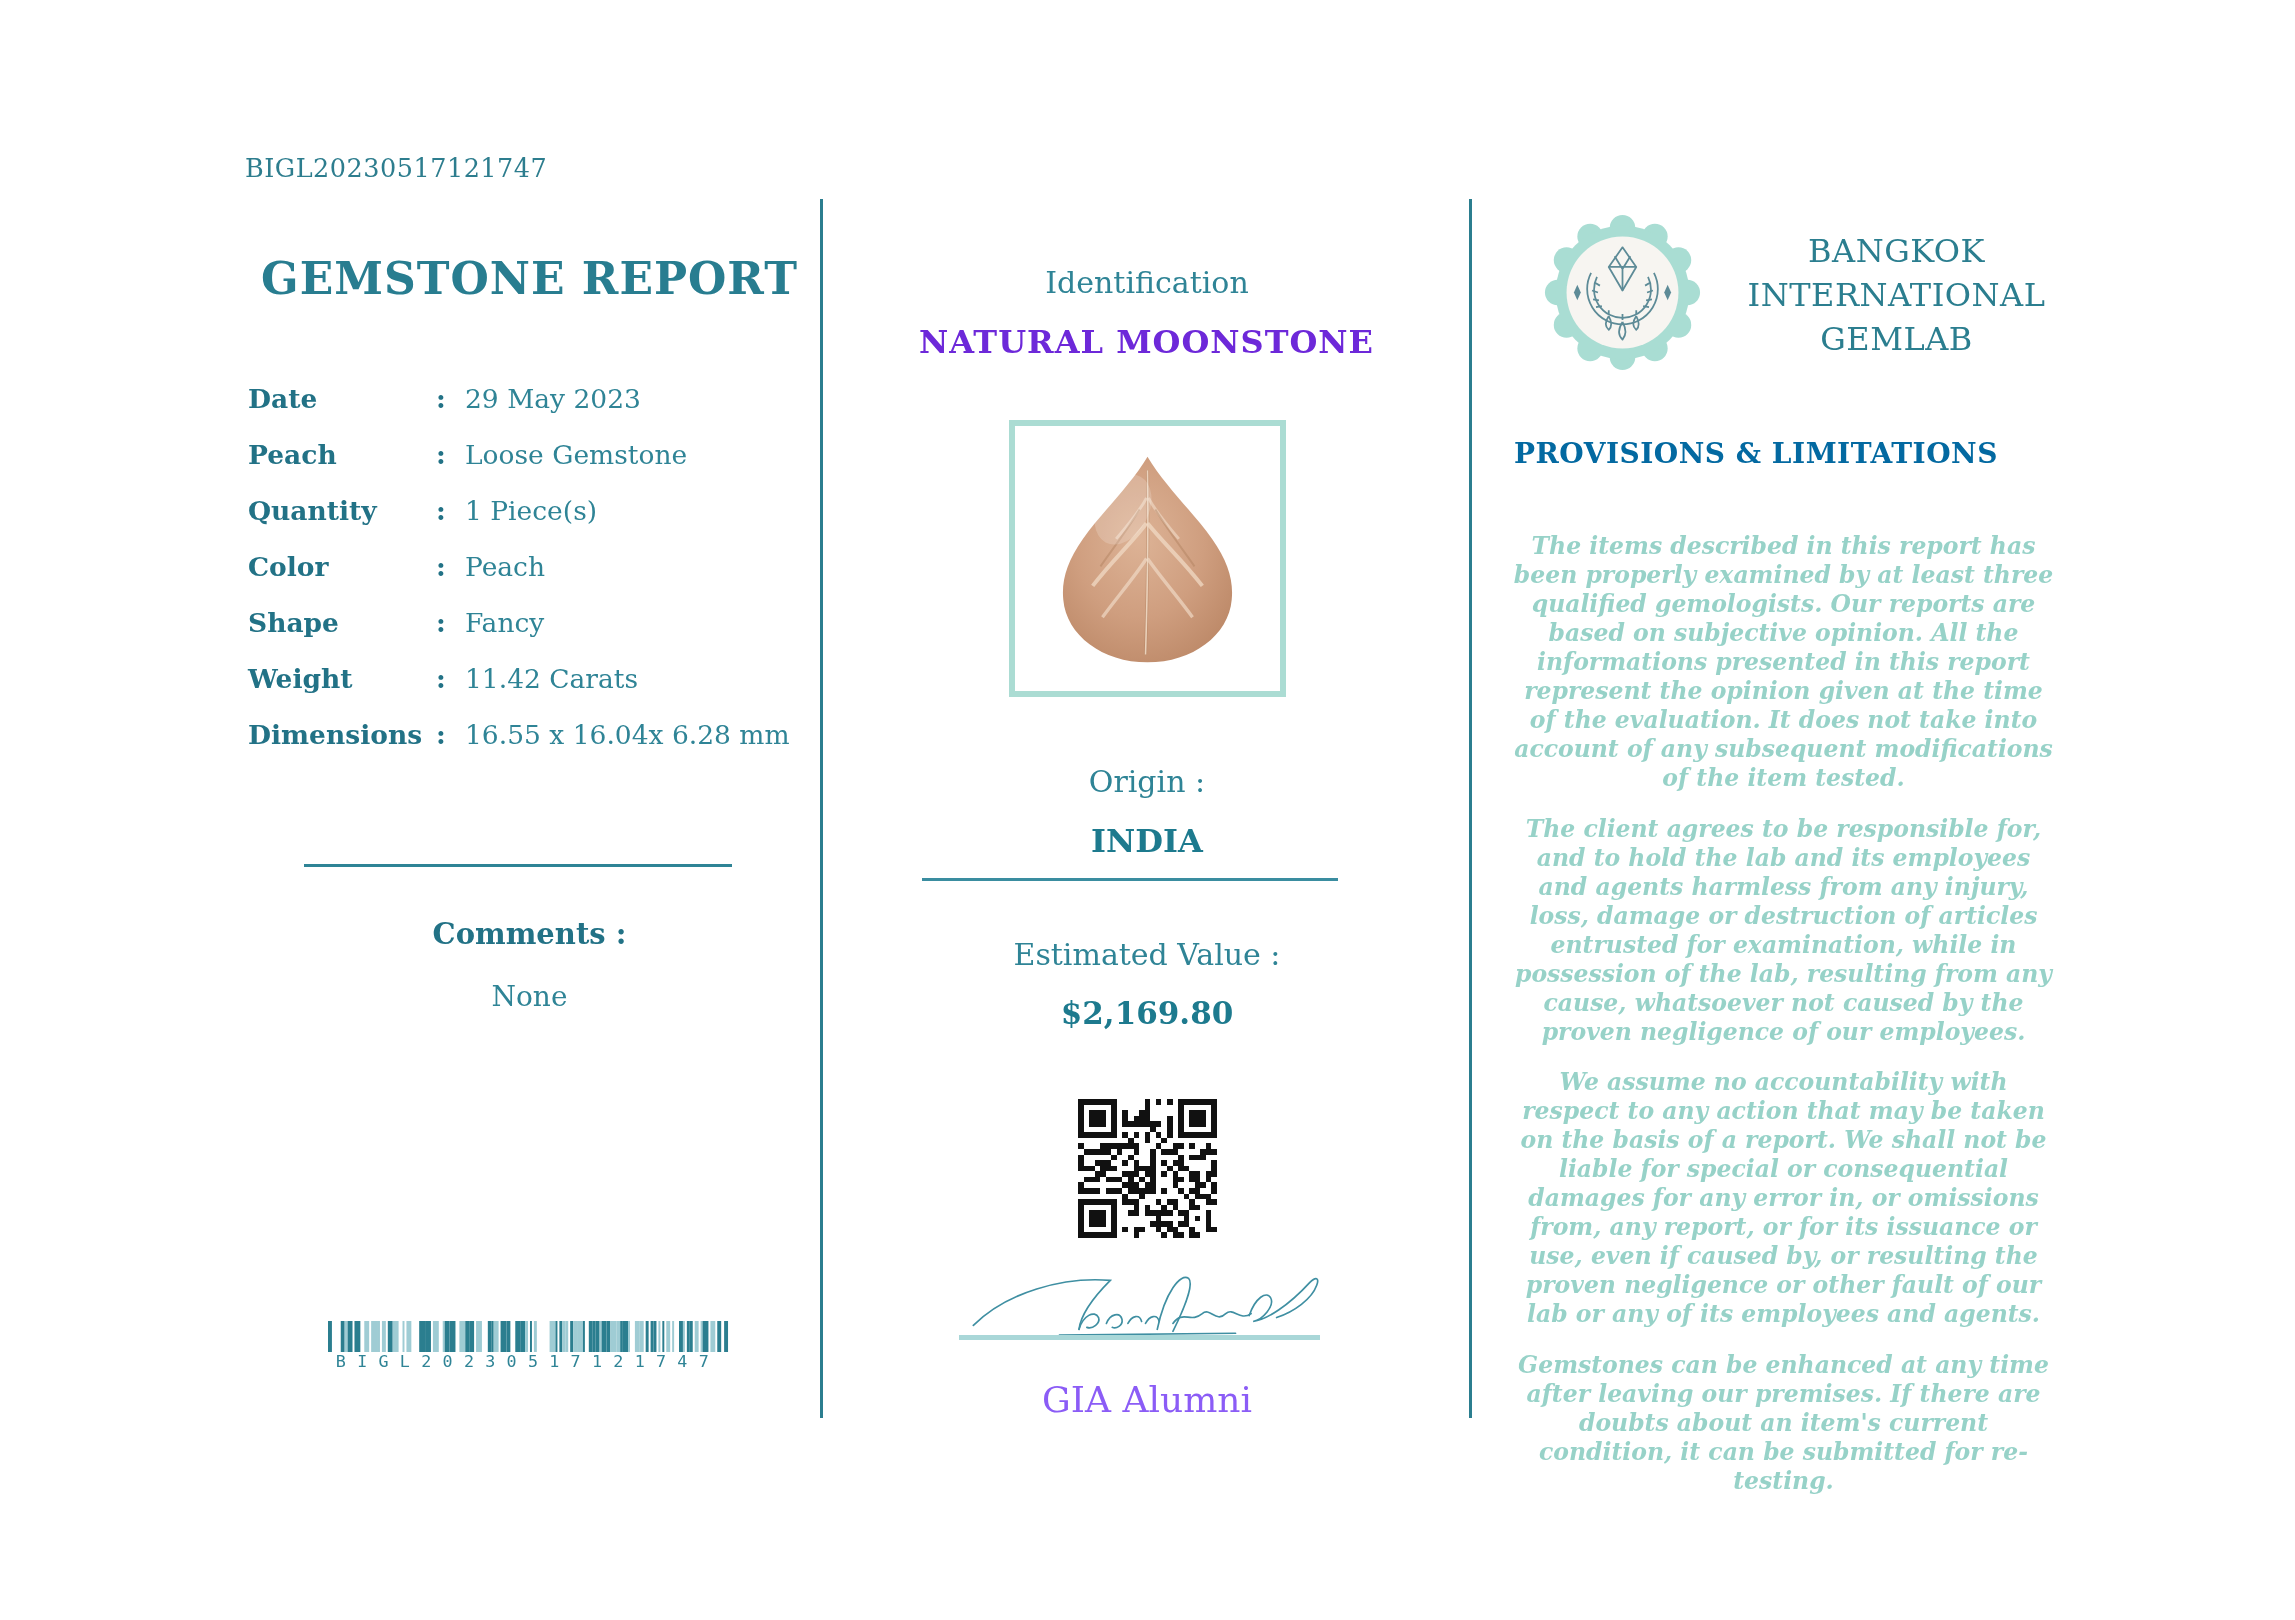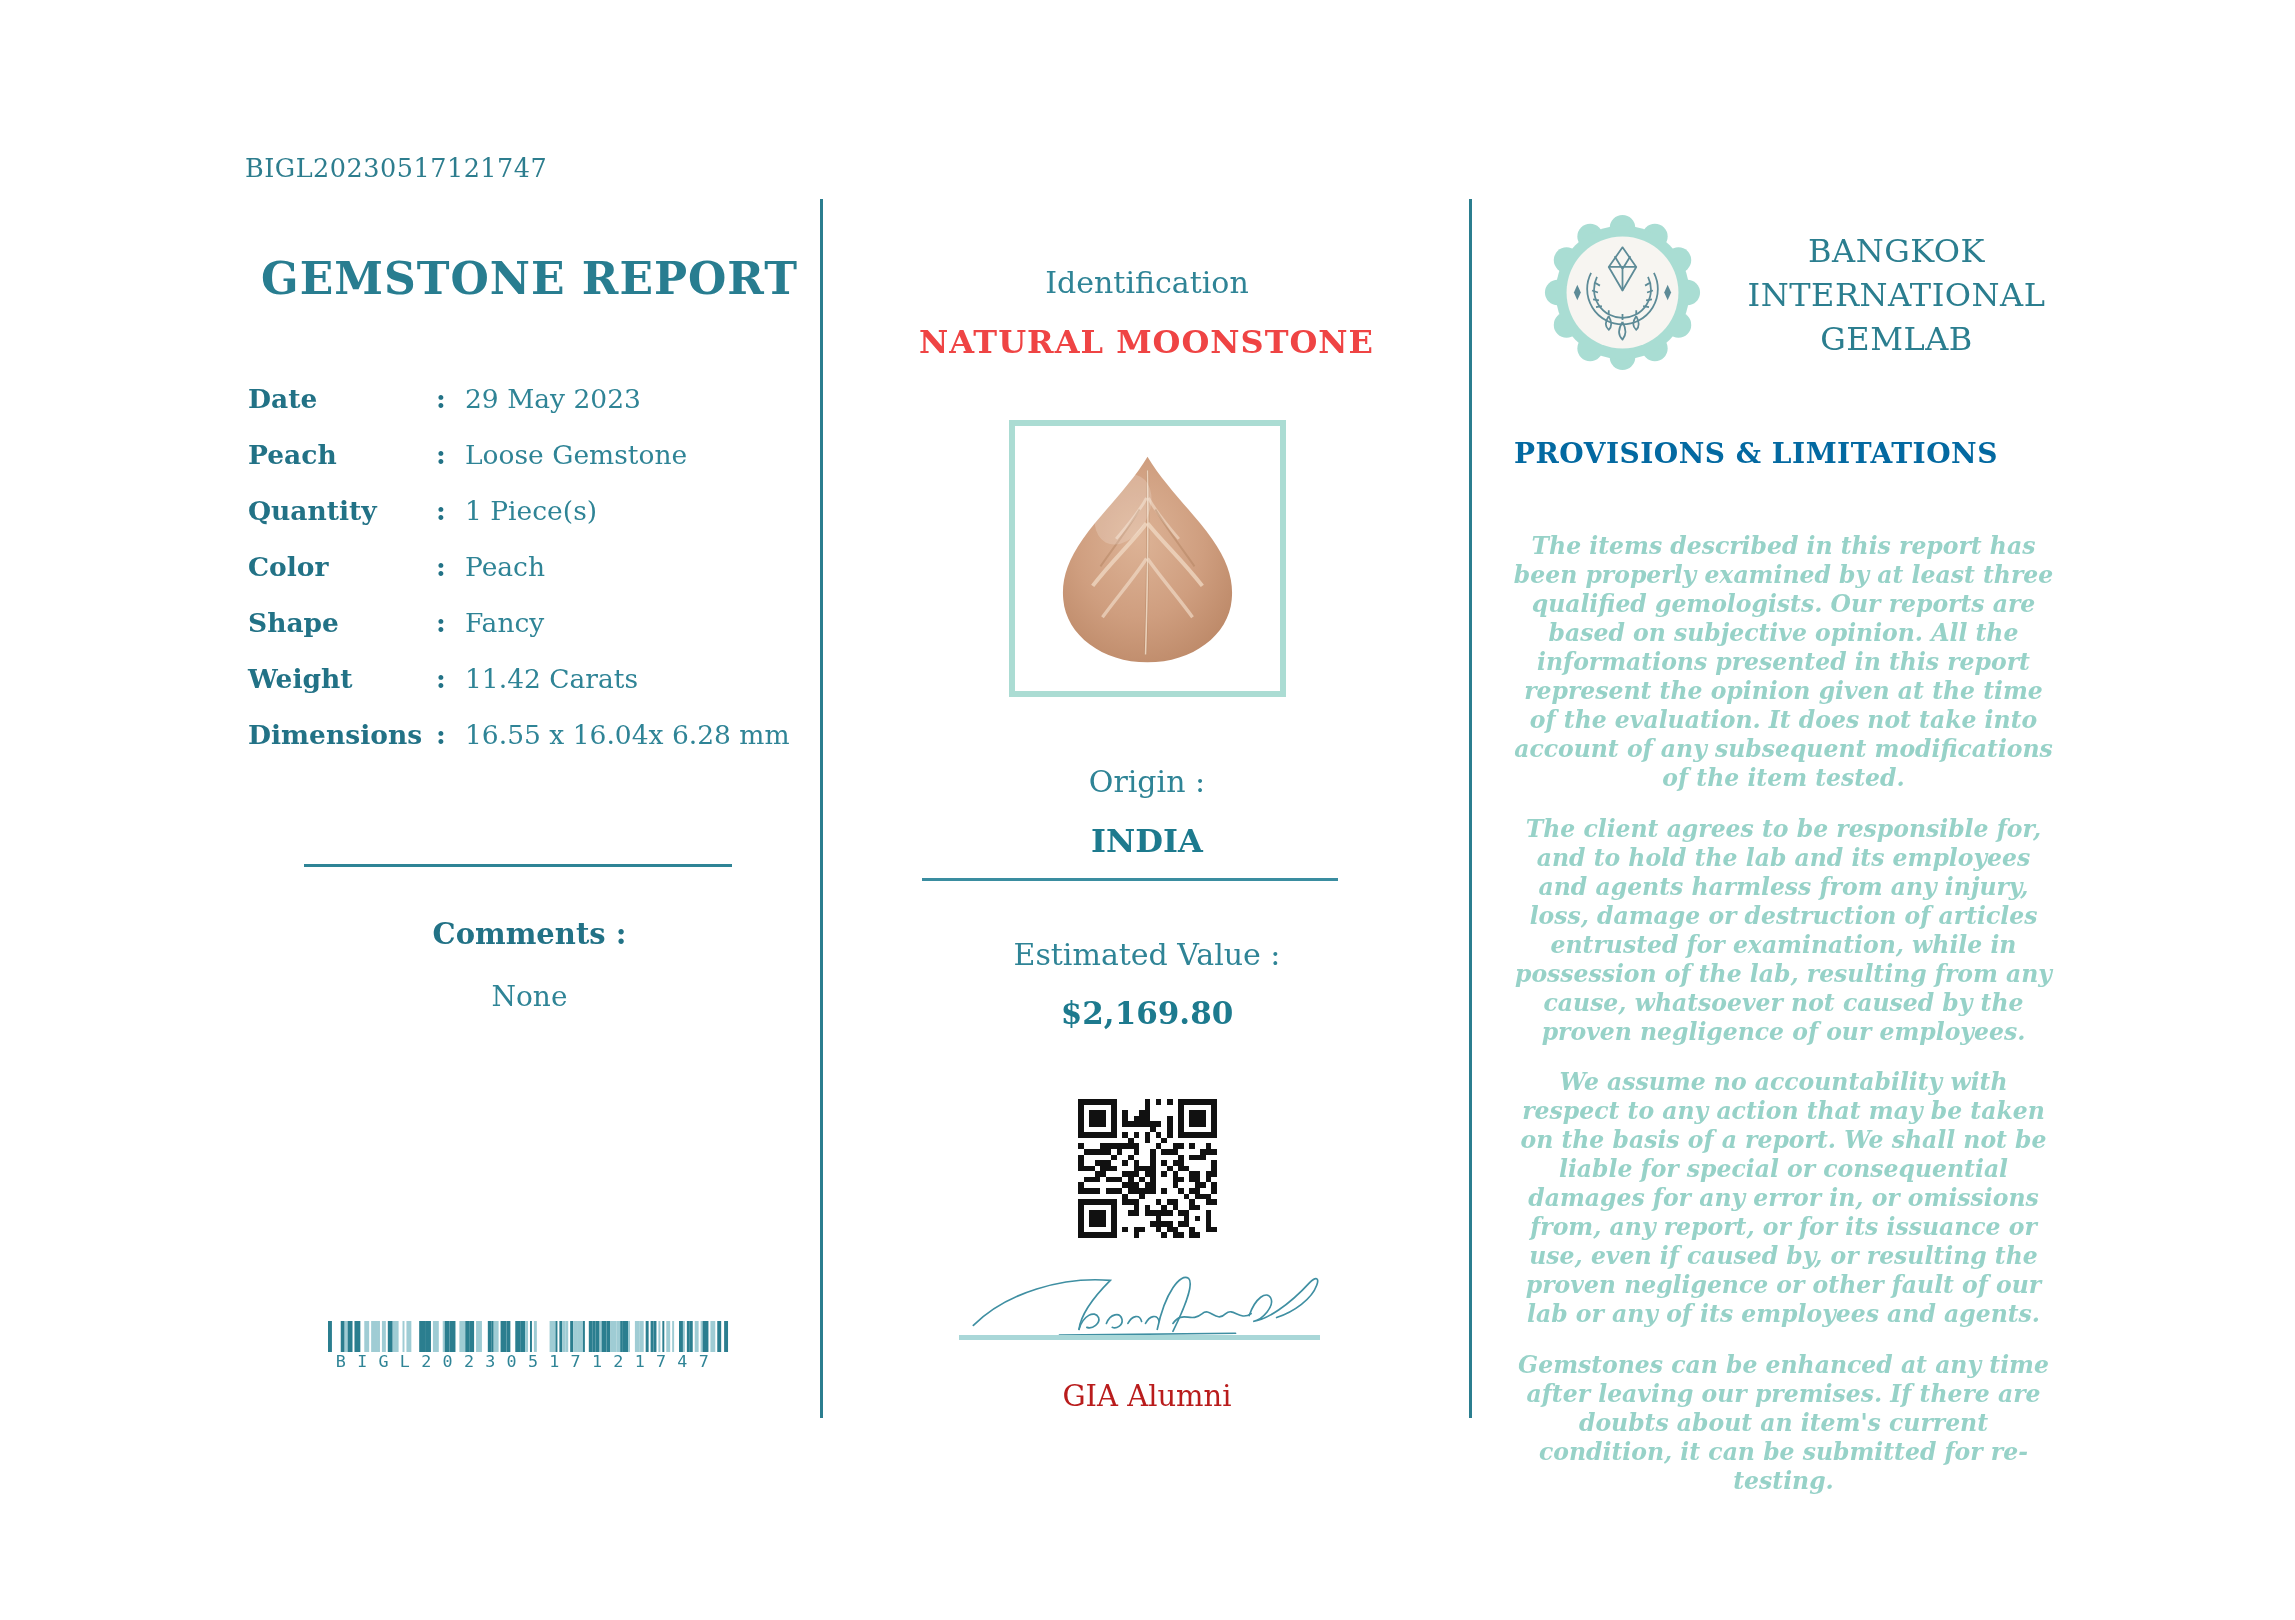--- a/index.html
+++ b/index.html
@@ -22,34 +22,34 @@
   .comments-rule{left:304px;top:864px;width:428px;height:2.9px;background:#2f8496;}
   .comments-label{left:255px;top:917px;width:549px;text-align:center;font-weight:700;font-size:29px;color:#227286;}
   .comments-value{left:255px;top:980px;width:549px;text-align:center;font-size:28px;color:#2f8496;}
   .barcode{left:328px;top:1321px;width:402px;}
   .barcode svg{display:block;width:402px;height:31px;}
   .barcode-text{margin-top:-1px;font-family:"DejaVu Sans Mono","Liberation Mono",monospace;
     font-size:16.7px;letter-spacing:11.3px;color:#2f8496;white-space:nowrap;padding-left:7.8px;}
 
   
   .mid-heading{left:892px;top:265px;width:510px;text-align:center;font-size:30px;color:#2f8496;}
-  .mid-name{left:872px;top:323px;width:549px;text-align:center;font-size:32px;font-weight:700;letter-spacing:1px;color:#ef4444;}
+  .mid-name{left:872px;top:323px;width:549px;text-align:center;font-size:32px;font-weight:700;letter-spacing:1px;color:#6d28d9;}
   .gem-frame{left:1009px;top:420px;width:265px;height:265px;border:6.9px solid #abdcd3;background:#ffffff;
     display:flex;align-items:center;justify-content:center;}
   .origin-label{left:892px;top:764px;width:510px;text-align:center;font-size:30px;color:#2f8496;}
   .origin-value{left:892px;top:822px;width:510px;text-align:center;font-size:32px;font-weight:700;color:#1d7a8e;}
   .mid-rule{left:922px;top:878px;width:416px;height:2.9px;background:#3a8da0;}
   .value-label{left:892px;top:937px;width:510px;text-align:center;font-size:30px;color:#2f8496;}
   .value-amount{left:892px;top:995px;width:510px;text-align:center;font-size:31px;font-weight:700;color:#1d7a8e;}
   .qr{left:1078px;top:1099px;width:139px;height:139px;}
   .qr svg{display:block;width:139px;height:139px;}
   .sig{left:965px;top:1253px;width:363px;height:90px;}
   .sig-line{left:959px;top:1335px;width:361px;height:4.9px;background:#a9d7d8;}
   .signer-name{left:892px;top:1347px;width:510px;text-align:center;font-size:28px;color:#a0d2c9;}
-  .signer-title{left:892px;top:1379px;width:510px;text-align:center;font-size:29px;color:#b91c1c;}
+  .signer-title{left:892px;top:1379px;width:510px;text-align:center;font-size:36px;color:#8b5cf6;}
 
   
   .logo{left:1542px;top:212px;width:161px;height:161px;}
   .lab-name{left:1730px;top:229px;width:333px;text-align:center;font-size:32px;line-height:44px;color:#2b7e8f;letter-spacing:0.5px;}
   .provisions-heading{left:1514px;top:437px;width:519px;text-align:left;font-size:28px;font-weight:600;letter-spacing:0.5px;color:#0369a1;}
   .provisions{left:1509px;top:532px;width:549px;text-align:center;font-style:italic;font-size:23.5px;line-height:29px;color:#97d2c8;}
   .provisions p{margin:0 0 21.6px 0;font-weight:bold;}
 </style>
 </head>
 <body>

